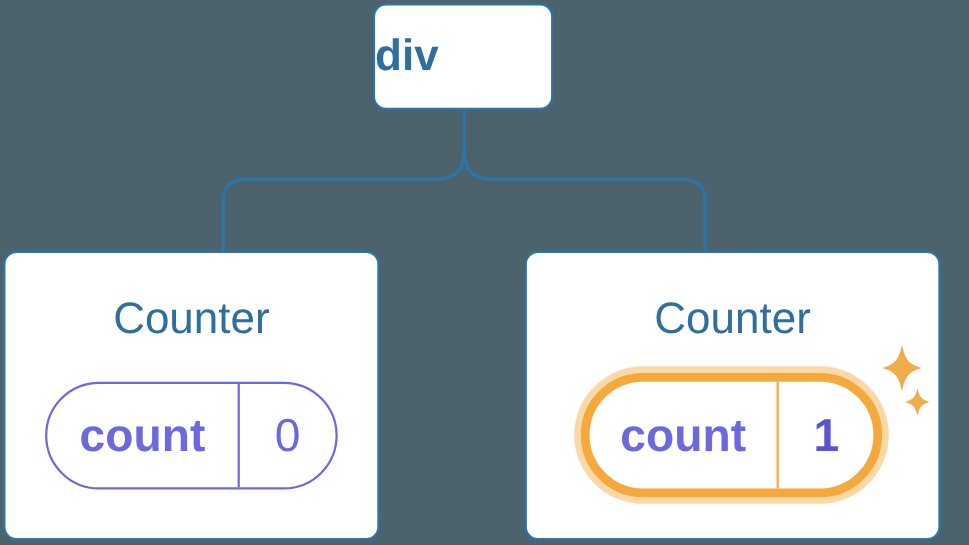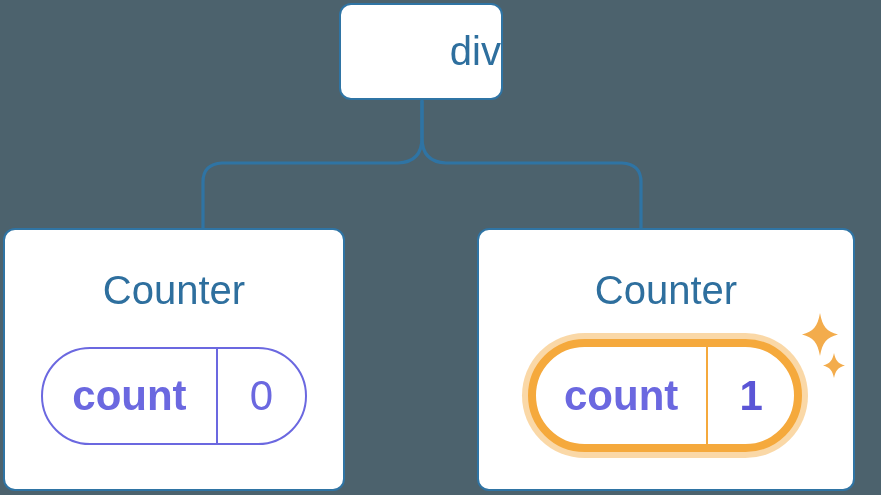--- a/index.html
+++ b/index.html
@@ -39,23 +39,23 @@
 
   .root-node {
     position: absolute;
     left: 339px; top: 3px;
     width: 164px; height: 97px;
     background: var(--card-bg);
     border: 2.5px solid var(--blue);
     border-radius: 12px;
     display: flex;
     align-items: center;
-    justify-content: flex-end;
+    justify-content: flex-start;
     font-size: 40px;
-    font-weight: 400;
+    font-weight: 700;
     color: var(--blue-text);
   }
 
   .card {
     position: absolute;
     top: 228px;
     height: 263px;
     background: var(--card-bg);
     border: 2.5px solid var(--blue);
     border-radius: 12px;

